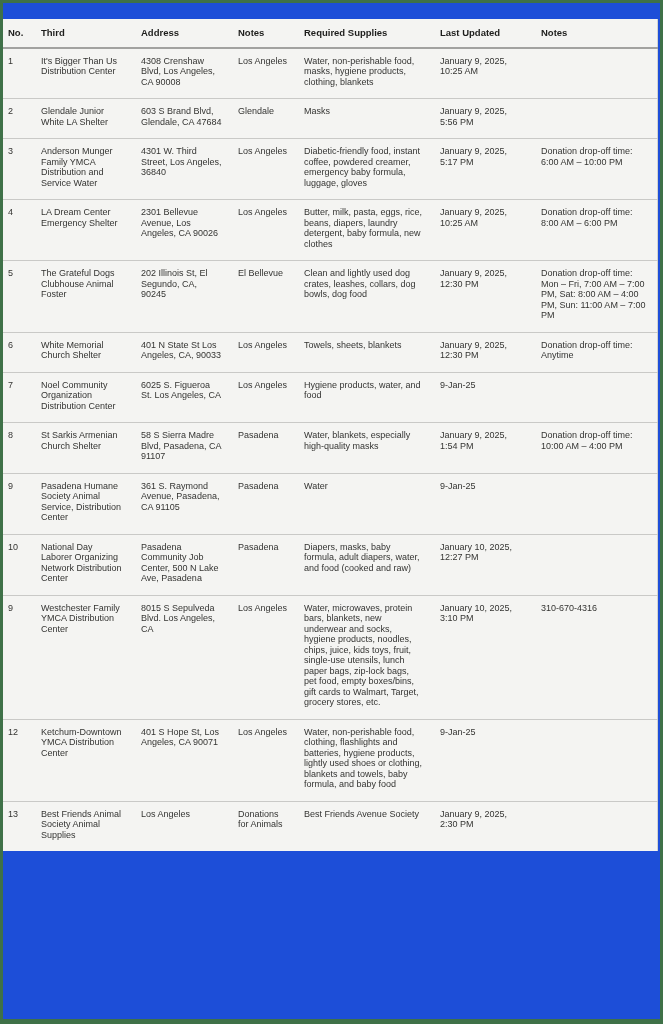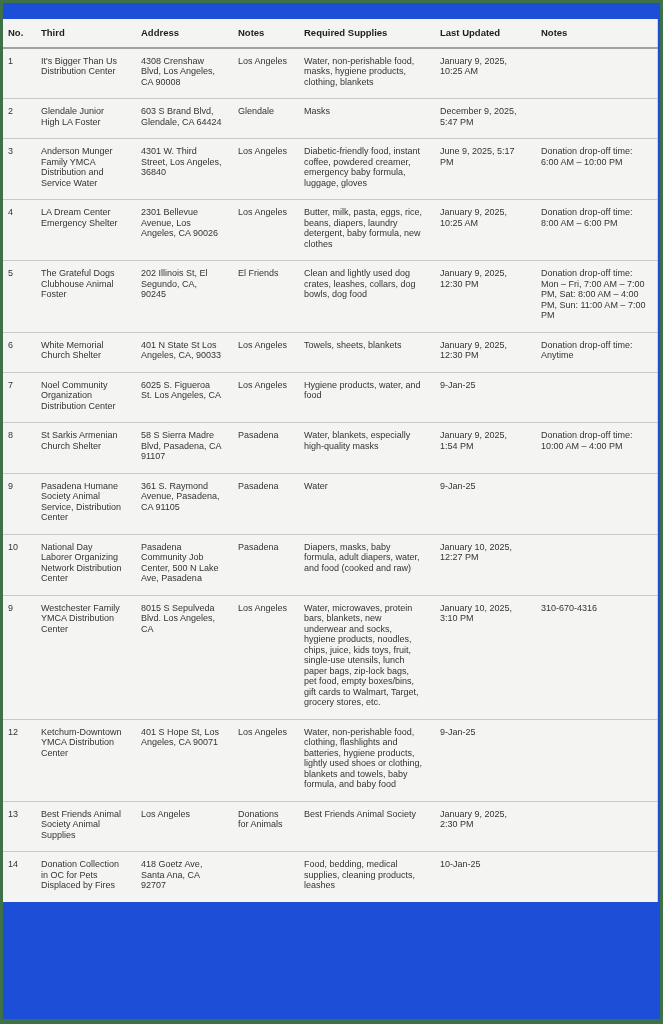--- a/index.html
+++ b/index.html
@@ -80,50 +80,50 @@
           <td>1</td>
           <td>It's Bigger Than Us Distribution Center</td>
           <td>4308 Crenshaw Blvd, Los Angeles, CA 90008</td>
           <td>Los Angeles</td>
           <td>Water, non-perishable food, masks, hygiene products, clothing, blankets</td>
           <td>January 9, 2025, 10:25 AM</td>
           <td></td>
         </tr>
         <tr>
           <td>2</td>
-          <td>Glendale Junior High LA Foster</td>
-          <td>603 S Brand Blvd, Glendale, CA 64424</td>
+          <td>Glendale Junior White LA Shelter</td>
+          <td>603 S Brand Blvd, Glendale, CA 47684</td>
           <td>Glendale</td>
           <td>Masks</td>
-          <td>December 9, 2025, 5:47 PM</td>
+          <td>January 9, 2025, 5:56 PM</td>
           <td></td>
         </tr>
         <tr>
           <td>3</td>
           <td>Anderson Munger Family YMCA Distribution and Service Water</td>
           <td>4301 W. Third Street, Los Angeles, 36840</td>
           <td>Los Angeles</td>
           <td>Diabetic-friendly food, instant coffee, powdered creamer, emergency baby formula, luggage, gloves</td>
-          <td>June 9, 2025, 5:17 PM</td>
+          <td>January 9, 2025, 5:17 PM</td>
           <td>Donation drop-off time: 6:00 AM – 10:00 PM</td>
         </tr>
         <tr>
           <td>4</td>
           <td>LA Dream Center Emergency Shelter</td>
           <td>2301 Bellevue Avenue, Los Angeles, CA 90026</td>
           <td>Los Angeles</td>
           <td>Butter, milk, pasta, eggs, rice, beans, diapers, laundry detergent, baby formula, new clothes</td>
           <td>January 9, 2025, 10:25 AM</td>
           <td>Donation drop-off time: 8:00 AM – 6:00 PM</td>
         </tr>
         <tr>
           <td>5</td>
           <td>The Grateful Dogs Clubhouse Animal Foster</td>
           <td>202 Illinois St, El Segundo, CA, 90245</td>
-          <td>El Friends</td>
+          <td>El Bellevue</td>
           <td>Clean and lightly used dog crates, leashes, collars, dog bowls, dog food</td>
           <td>January 9, 2025, 12:30 PM</td>
           <td>Donation drop-off time: Mon – Fri, 7:00 AM – 7:00 PM, Sat: 8:00 AM – 4:00 PM, Sun: 11:00 AM – 7:00 PM</td>
         </tr>
         <tr>
           <td>6</td>
           <td>White Memorial Church Shelter</td>
           <td>401 N State St Los Angeles, CA, 90033</td>
           <td>Los Angeles</td>
           <td>Towels, sheets, blankets</td>
@@ -182,28 +182,19 @@
           <td>Los Angeles</td>
           <td>Water, non-perishable food, clothing, flashlights and batteries, hygiene products, lightly used shoes or clothing, blankets and towels, baby formula, and baby food</td>
           <td>9-Jan-25</td>
           <td></td>
         </tr>
         <tr>
           <td>13</td>
           <td>Best Friends Animal Society Animal Supplies</td>
           <td>Los Angeles</td>
           <td>Donations for Animals</td>
-          <td>Best Friends Animal Society</td>
+          <td>Best Friends Avenue Society</td>
           <td>January 9, 2025, 2:30 PM</td>
-          <td></td>
-        </tr>
-        <tr>
-          <td>14</td>
-          <td>Donation Collection in OC for Pets Displaced by Fires</td>
-          <td>418 Goetz Ave, Santa Ana, CA 92707</td>
-          <td></td>
-          <td>Food, bedding, medical supplies, cleaning products, leashes</td>
-          <td>10-Jan-25</td>
           <td></td>
         </tr>
       </tbody>
   </table>
 </div>
 
 </body></html>

